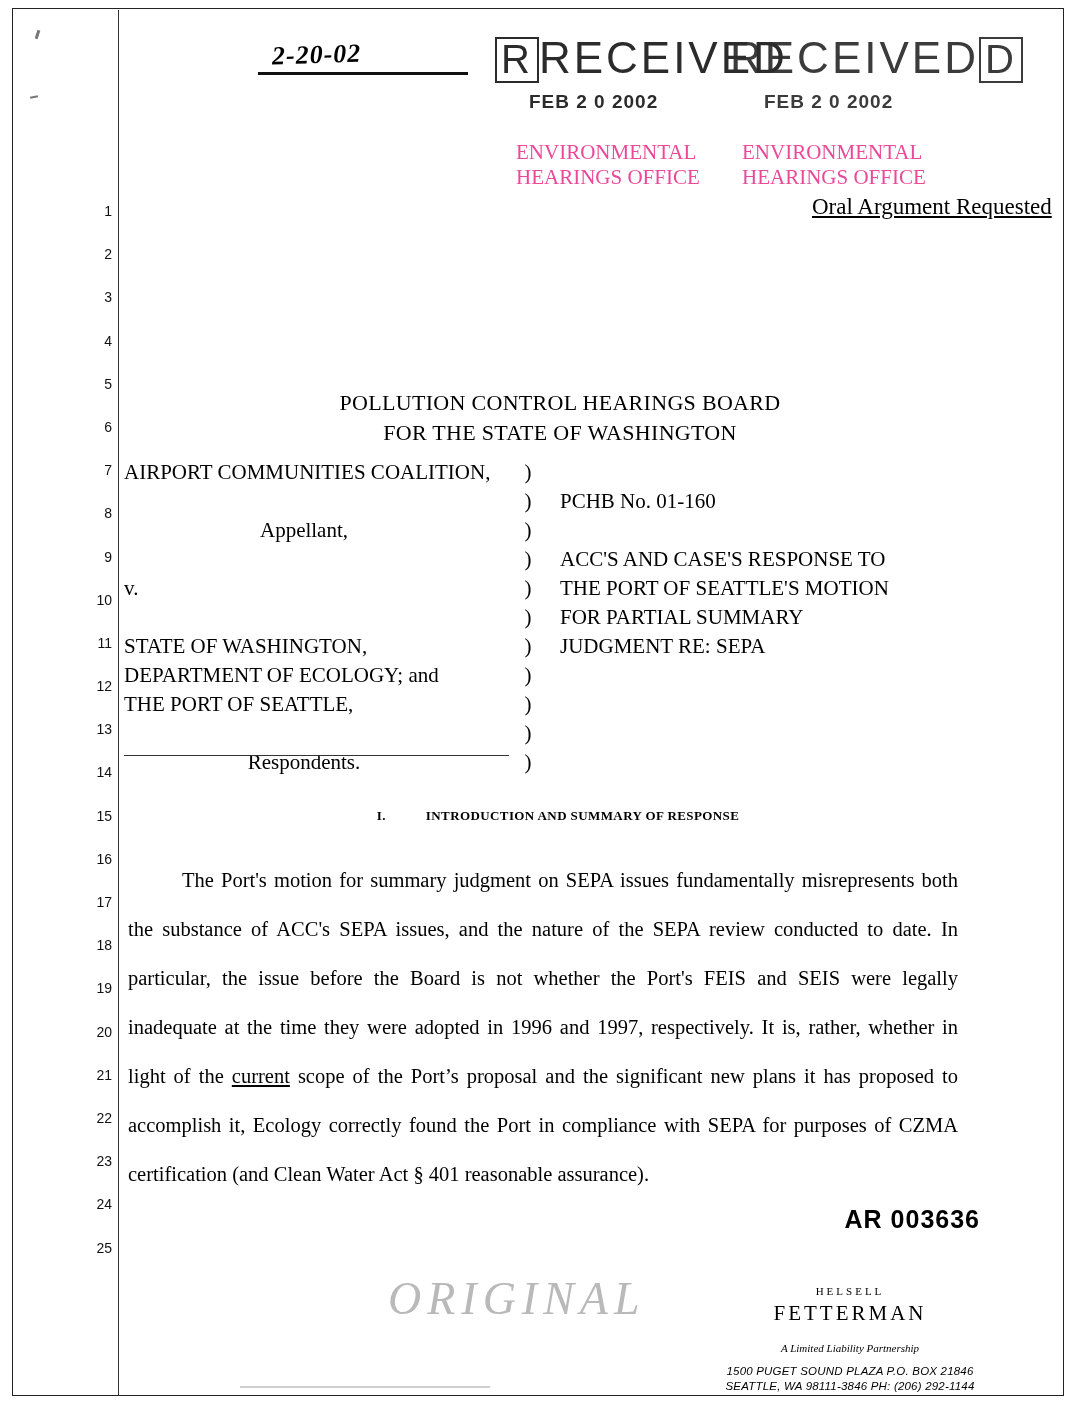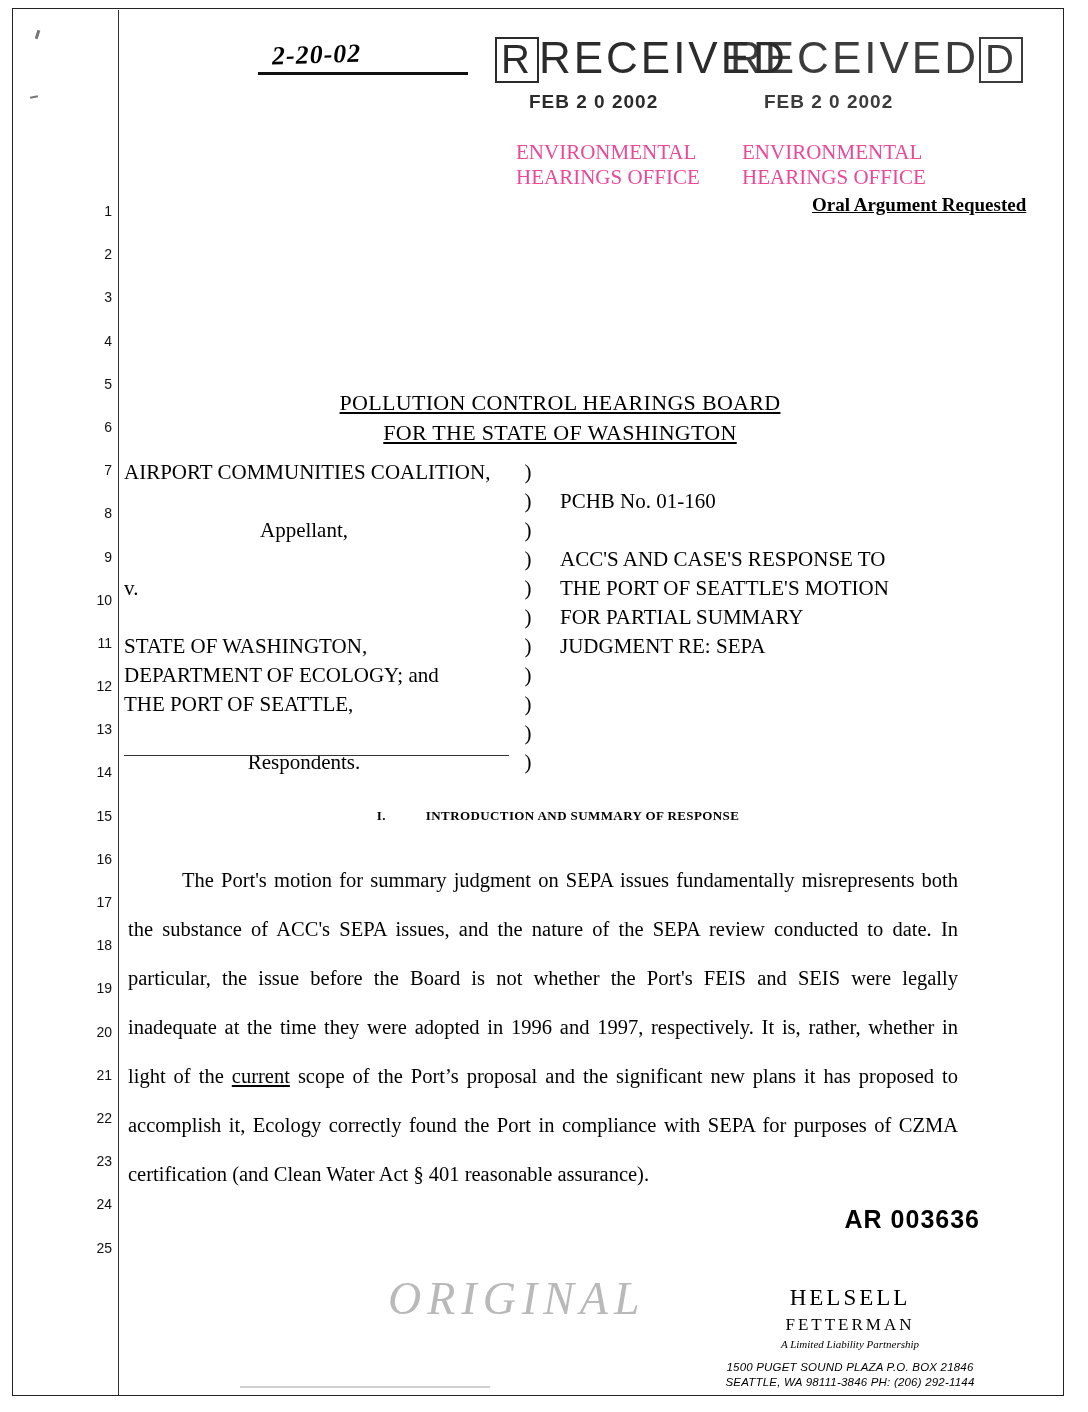--- a/index.html
+++ b/index.html
@@ -127,36 +127,35 @@
     line-height: 25px;
     color: #ec4899;
   }
   #agency-one { left: 516px; top: 140px; }
   #agency-two { left: 742px; top: 140px; }
 
   .oral-arg {
     position: absolute;
     left: 812px;
     top: 194px;
-    font-size: 19px;
-    font-weight: bold;
+    font-size: 23px;
+    font-weight: normal;
     text-decoration: underline;
   }
 
   
   .court-title {
     position: absolute;
     left: 130px;
     top: 388px;
     width: 860px;
     text-align: center;
     font-size: 22px;
     line-height: 30px;
     letter-spacing: 0.3px;
-    text-decoration: underline;
   }
 
   .caption {
     position: absolute;
     left: 124px;
     top: 458px;
     width: 880px;
     font-size: 21px;
     line-height: 29px;
   }
@@ -235,34 +234,34 @@
 
   
   .firm {
     position: absolute;
     right: 108px;
     top: 1285px;
     text-align: center;
     width: 260px;
   }
   .firm .name1 {
-    font-size: 23px;
+    font-size: 11px;
     letter-spacing: 3px;
     font-family: "Liberation Serif", serif;
   }
   .firm .name2 {
-    font-size: 17px;
+    font-size: 21px;
     letter-spacing: 3px;
     margin-top: 4px;
     font-family: "Liberation Serif", serif;
   }
   .firm .llp {
     font-size: 11px;
     font-style: italic;
-    margin-top: 3px;
+    margin-top: 16px;
   }
   .firm .addr {
     margin-top: 10px;
     font-family: "Liberation Sans", sans-serif;
     font-size: 11.5px;
     line-height: 15px;
     letter-spacing: 0.2px;
     font-style: italic;
   }
 

